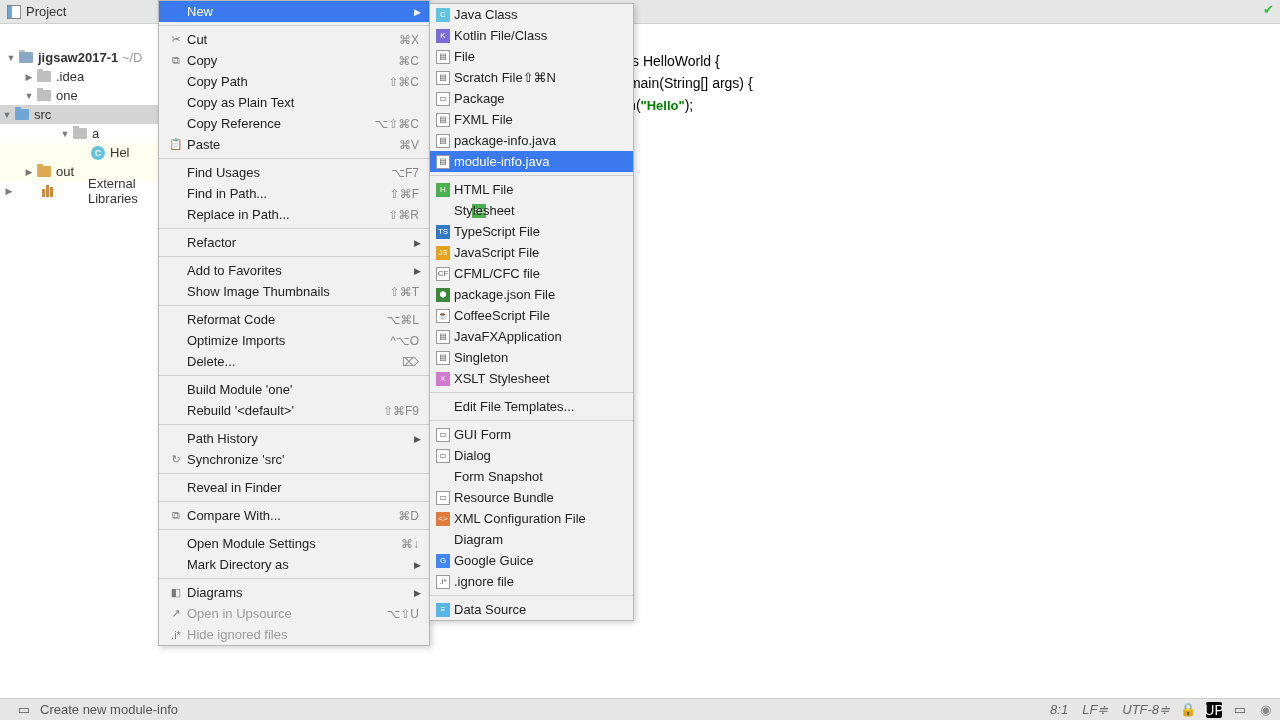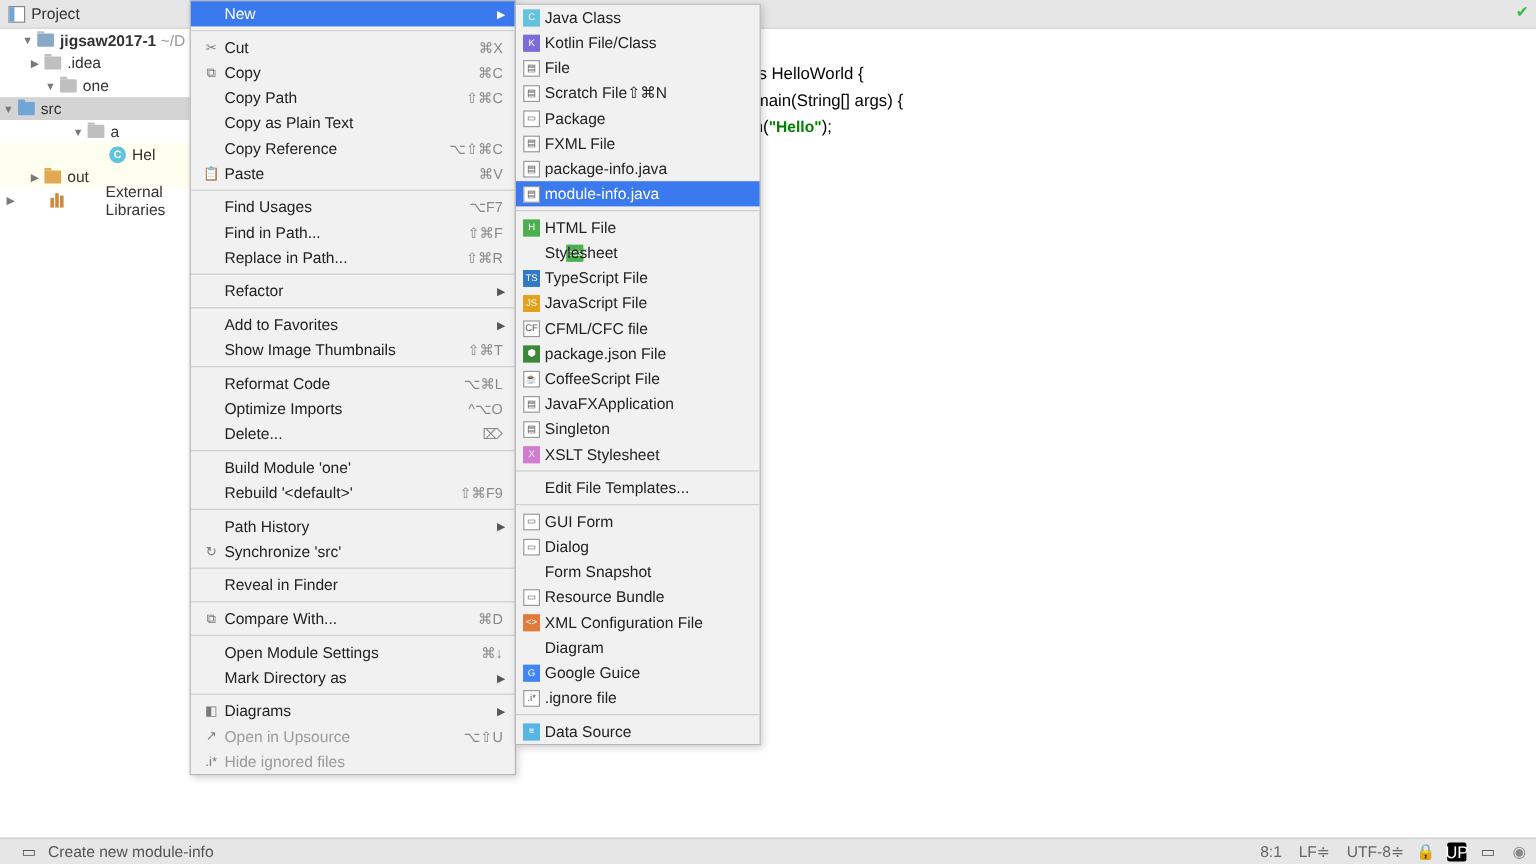--- a/index.html
+++ b/index.html
@@ -53,54 +53,54 @@
   
   .submenu { position:absolute; top:3px; left:429px; width:205px; background:#f1f1f1; border:1px solid #b7b7b7; box-shadow:2px 2px 6px rgba(0,0,0,0.18); }
   .submenu .menu-item { padding-left:6px; }
   .submenu .micon { width:18px; }
 
   .box-icon { width:14px; height:14px; border:1px solid #999; background:#fff; font-size:8px; display:flex; align-items:center; justify-content:center; color:#555; }
 
   
   .status { position:absolute; bottom:0; left:0; right:0; height:22px; background:#e6e6e6; border-top:1px solid #cfcfcf; display:flex; align-items:center; padding:0 6px; font-size:12px; color:#555; }
   .status .sp { flex:1; }
-  .status .seg { margin-left:14px; color:#666; }
+  .status .seg { margin-left:14px; color:#666;font-style:italic; }
   .status .ico { width:16px; height:16px; margin-left:10px; display:flex; align-items:center; justify-content:center; }
 
   .proj-icon-sb { width:14px; height:14px; border:1px solid #888; background:#fff; display:flex; }
   .proj-icon-sb::before { content:""; width:4px; background:#6fa6d6; }
 </style>
 </head>
 <body>
 
 <div class="sidebar-header">
   <div class="icon">
       <div class="proj-icon-sb"></div>
     </div>
   <span class="title">Project</span>
   <span class="check">✔</span>
 </div>
 
 <div class="tree">
-  <div class="node" style="padding-left:16px;">
+  <div class="node" style="padding-left:4px;margin-top:24px;">
     <span class="arrow down"></span>
     <span class="ficon">
         <div class="folder-gray" style="background:#8aa9c8;"></div>
       </span>
     <span><b>jigsaw2017-1</b> <span style="color:#999;">~/D</span></span>
   </div>
   <div id="tree-nodes">
       <div class="node" style="padding-left: 22px; width: 160px;">
         <span class="arrow right"></span>
         <span class="ficon">
           <div class="folder-gray"></div>
         </span>
         <span>.idea</span>
       </div>
-      <div class="node" style="padding-left: 35px; width: 160px;">
+      <div class="node" style="padding-left: 22px; width: 160px;">
         <span class="arrow down"></span>
         <span class="ficon">
           <div class="folder-gray"></div>
         </span>
         <span>one</span>
       </div>
       <div class="node sel" style="width: 160px;">
         <span class="arrow down"></span>
         <span class="ficon">
           <div class="folder-blue"></div>

